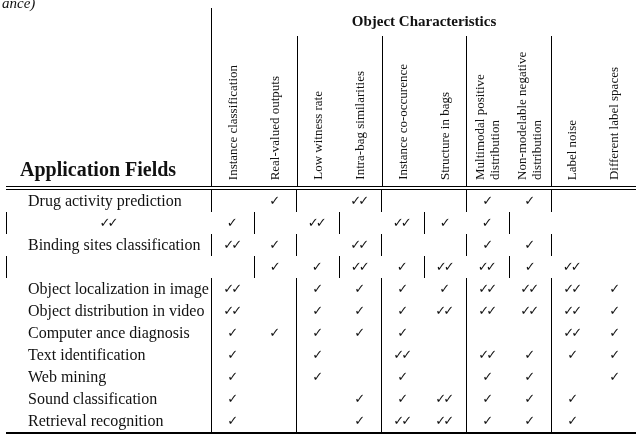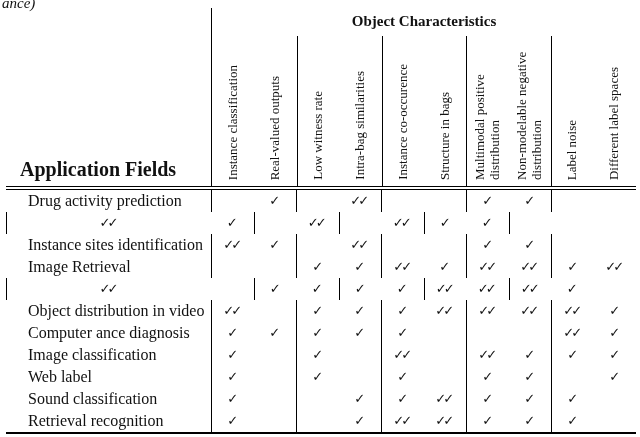--- a/index.html
+++ b/index.html
@@ -149,46 +149,46 @@
           <div class="cell group-sep"></div>
           <div class="cell dbl">✓✓</div>
           <div class="cell group-sep"></div>
           <div class="cell dbl">✓✓</div>
           <div class="cell group-sep">✓</div>
           <div class="cell">✓</div>
           <div class="cell group-sep"></div>
           <div class="cell"></div>
         </div>
         <div class="row">
-          <div class="row-label">Instance sites identification</div>
-          <div class="cell main-sep dbl">✓✓</div>
-          <div class="cell">✓</div>
-          <div class="cell group-sep"></div>
-          <div class="cell dbl">✓✓</div>
-          <div class="cell group-sep"></div>
-          <div class="cell"></div>
-          <div class="cell group-sep">✓</div>
-          <div class="cell">✓</div>
-          <div class="cell group-sep"></div>
-          <div class="cell"></div>
-        </div>
-        <div class="row">
-          <div class="row-label">Image Retrieval</div>
+          <div class="row-label">Binding sites classification</div>
+          <div class="cell main-sep dbl">✓✓</div>
+          <div class="cell">✓</div>
+          <div class="cell group-sep"></div>
+          <div class="cell dbl">✓✓</div>
+          <div class="cell group-sep"></div>
+          <div class="cell"></div>
+          <div class="cell group-sep">✓</div>
+          <div class="cell">✓</div>
+          <div class="cell group-sep"></div>
+          <div class="cell"></div>
+        </div>
+        <div class="row">
           <div class="cell main-sep"></div>
           <div class="cell"></div>
           <div class="cell group-sep">✓</div>
           <div class="cell">✓</div>
           <div class="cell group-sep dbl">✓✓</div>
           <div class="cell">✓</div>
           <div class="cell group-sep dbl">✓✓</div>
           <div class="cell dbl">✓✓</div>
           <div class="cell group-sep">✓</div>
           <div class="cell dbl">✓✓</div>
         </div>
         <div class="row">
+          <div class="row-label">Object localization in image</div>
           <div class="cell main-sep dbl">✓✓</div>
           <div class="cell"></div>
           <div class="cell group-sep">✓</div>
           <div class="cell">✓</div>
           <div class="cell group-sep">✓</div>
           <div class="cell">✓</div>
           <div class="cell group-sep dbl">✓✓</div>
           <div class="cell dbl">✓✓</div>
           <div class="cell group-sep dbl">✓✓</div>
           <div class="cell">✓</div>
@@ -213,34 +213,34 @@
           <div class="cell group-sep">✓</div>
           <div class="cell">✓</div>
           <div class="cell group-sep">✓</div>
           <div class="cell"></div>
           <div class="cell group-sep"></div>
           <div class="cell"></div>
           <div class="cell group-sep dbl">✓✓</div>
           <div class="cell">✓</div>
         </div>
         <div class="row">
-          <div class="row-label">Image classification</div>
-          <div class="cell main-sep">✓</div>
-          <div class="cell"></div>
-          <div class="cell group-sep">✓</div>
-          <div class="cell"></div>
-          <div class="cell group-sep dbl">✓✓</div>
-          <div class="cell"></div>
-          <div class="cell group-sep dbl">✓✓</div>
-          <div class="cell">✓</div>
-          <div class="cell group-sep">✓</div>
-          <div class="cell">✓</div>
-        </div>
-        <div class="row">
-          <div class="row-label">Web label</div>
+          <div class="row-label">Text identification</div>
+          <div class="cell main-sep">✓</div>
+          <div class="cell"></div>
+          <div class="cell group-sep">✓</div>
+          <div class="cell"></div>
+          <div class="cell group-sep dbl">✓✓</div>
+          <div class="cell"></div>
+          <div class="cell group-sep dbl">✓✓</div>
+          <div class="cell">✓</div>
+          <div class="cell group-sep">✓</div>
+          <div class="cell">✓</div>
+        </div>
+        <div class="row">
+          <div class="row-label">Web mining</div>
           <div class="cell main-sep">✓</div>
           <div class="cell"></div>
           <div class="cell group-sep">✓</div>
           <div class="cell"></div>
           <div class="cell group-sep">✓</div>
           <div class="cell"></div>
           <div class="cell group-sep">✓</div>
           <div class="cell">✓</div>
           <div class="cell group-sep"></div>
           <div class="cell">✓</div>

